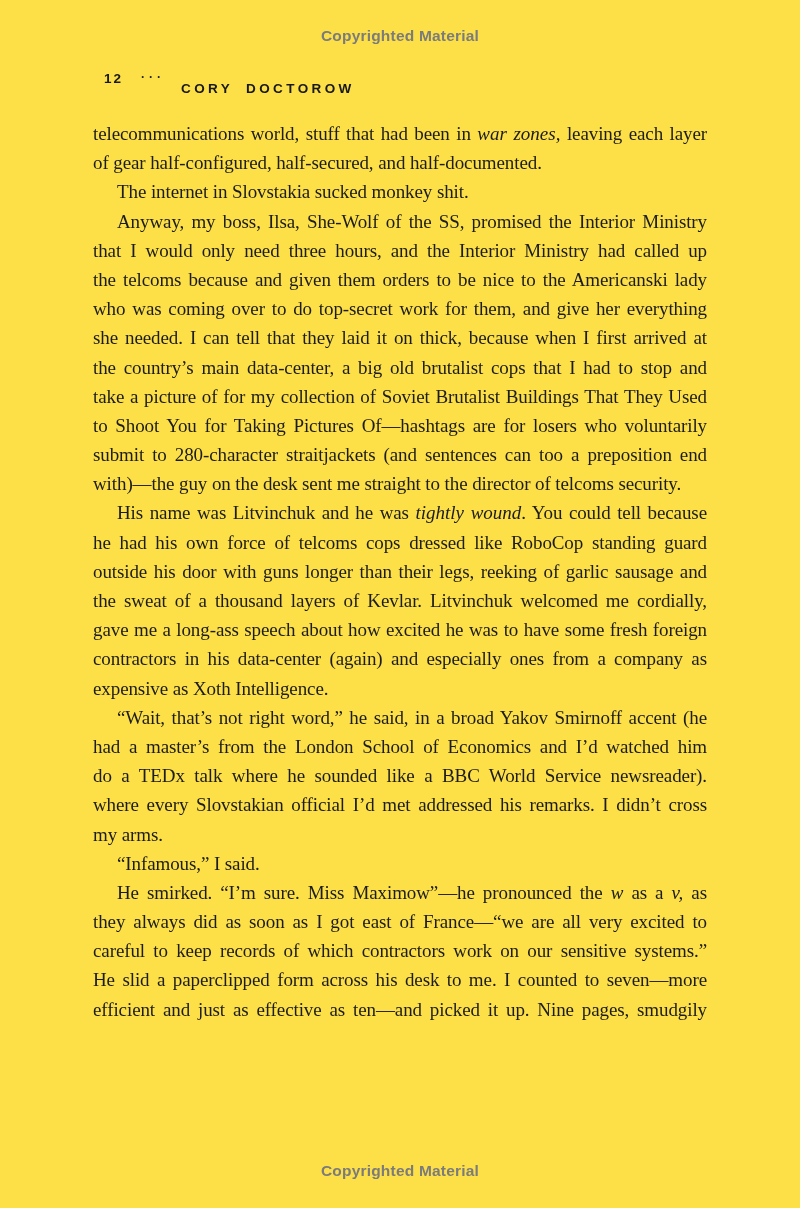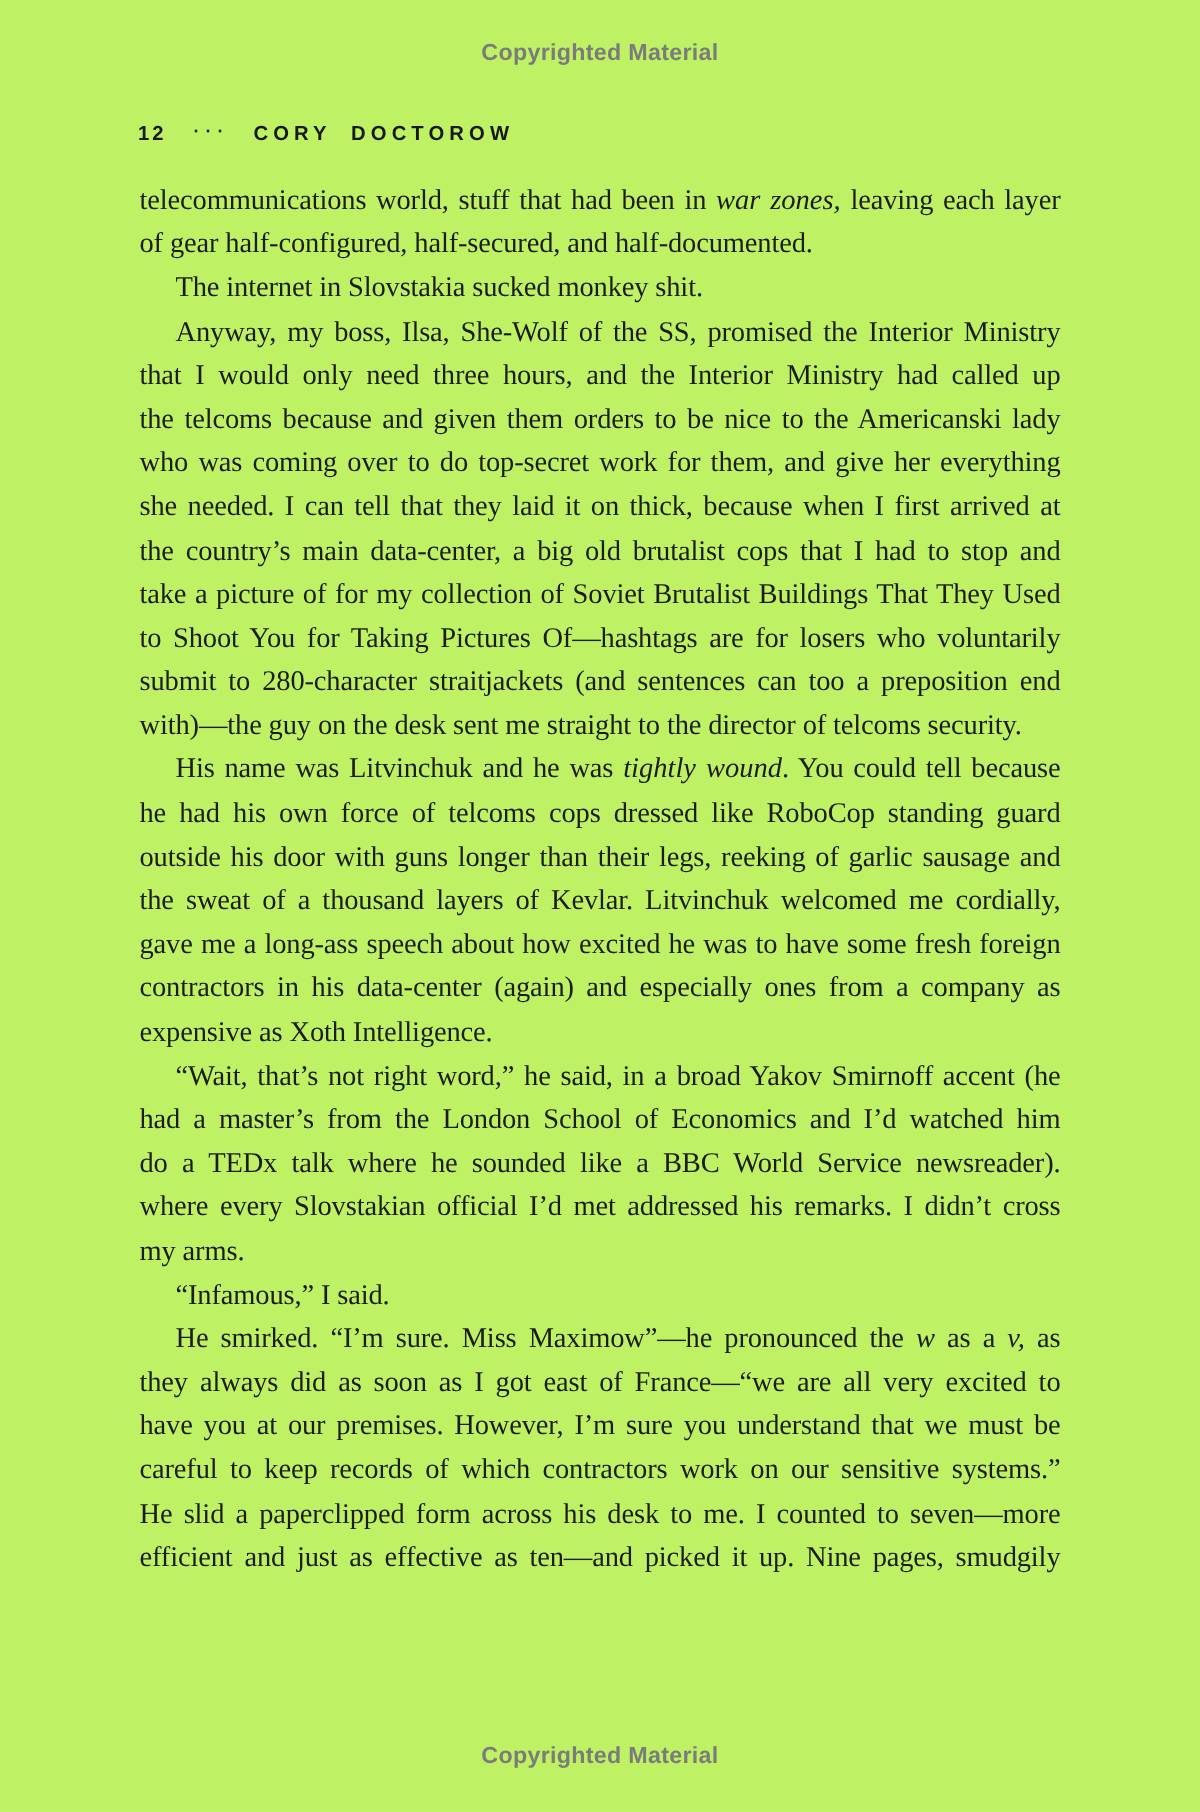--- a/index.html
+++ b/index.html
@@ -4,44 +4,44 @@
 <style>
   html, body {
     margin: 0;
     padding: 0;
     background: #ffffff;
   }
   #page {
     position: relative;
     width: 800px;
     height: 1208px;
-    background: #bef264;
+    background: #fde047;
     overflow: hidden;
     font-family: "Liberation Serif", serif;
   }
   .banner {
     position: absolute;
     left: 0;
     width: 800px;
     text-align: center;
     font-family: "Liberation Sans", sans-serif;
     font-weight: 700;
     font-size: 15.5px;
     letter-spacing: 0.2px;
     color: #7b7b7b;
   }
   #banner-top { top: 27px; }
   #banner-bottom { top: 1162px; }
 
   #running-header {
     position: absolute;
     top: 61px;
-    left: 92px;
+    left: 104px;
     display: flex;
-    align-items: flex-end;
+    align-items: center;
     font-family: "Liberation Sans", sans-serif;
     font-weight: 700;
     color: #181818;
     white-space: nowrap;
   }
   #running-header .pagenum {
     font-size: 13.5px;
     letter-spacing: 2px;
   }
   #running-header .dots {
@@ -124,21 +124,20 @@
       <div class="line">contractors in his data-center (again) and especially ones from a company as</div>
       <div class="line end">expensive as Xoth Intelligence.</div>
       <div class="line indent">“Wait, that’s not right word,” he said, in a broad Yakov Smirnoff accent (he</div>
       <div class="line">had a master’s from the London School of Economics and I’d watched him</div>
       <div class="line">do a TEDx talk where he sounded like a BBC World Service newsreader).</div>
       <div class="line">where every Slovstakian official I’d met addressed his remarks. I didn’t cross</div>
       <div class="line end">my arms.</div>
       <div class="line indent end">“Infamous,” I said.</div>
       <div class="line indent">He smirked. “I’m sure. Miss Maximow”—he pronounced the <em>w</em> as a <em>v,</em> as</div>
       <div class="line">they always did as soon as I got east of France—“we are all very excited to</div>
-      <div class="line">have you at our premises. However, I’m sure you understand that we must be</div>
       <div class="line">careful to keep records of which contractors work on our sensitive systems.”</div>
       <div class="line">He slid a paperclipped form across his desk to me. I counted to seven—more</div>
       <div class="line">efficient and just as effective as ten—and picked it up. Nine pages, smudgily</div>
     </div>
 
   <div class="banner" id="banner-bottom" style="color: rgb(123, 123, 123);">Copyrighted Material</div>
 
 </div>
 
 </body></html>

